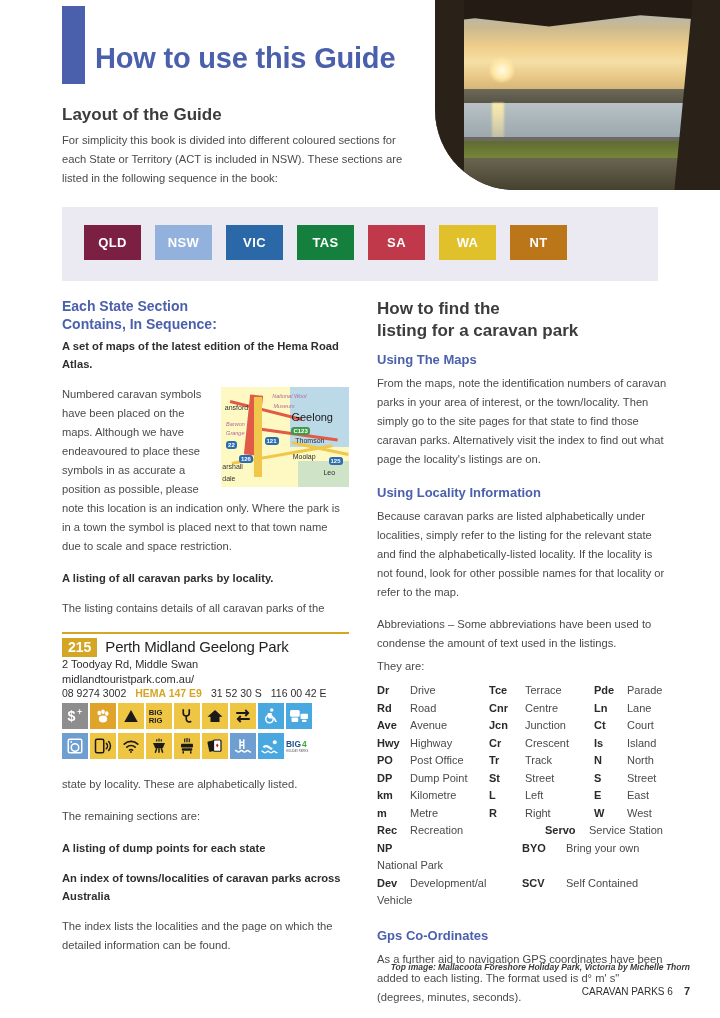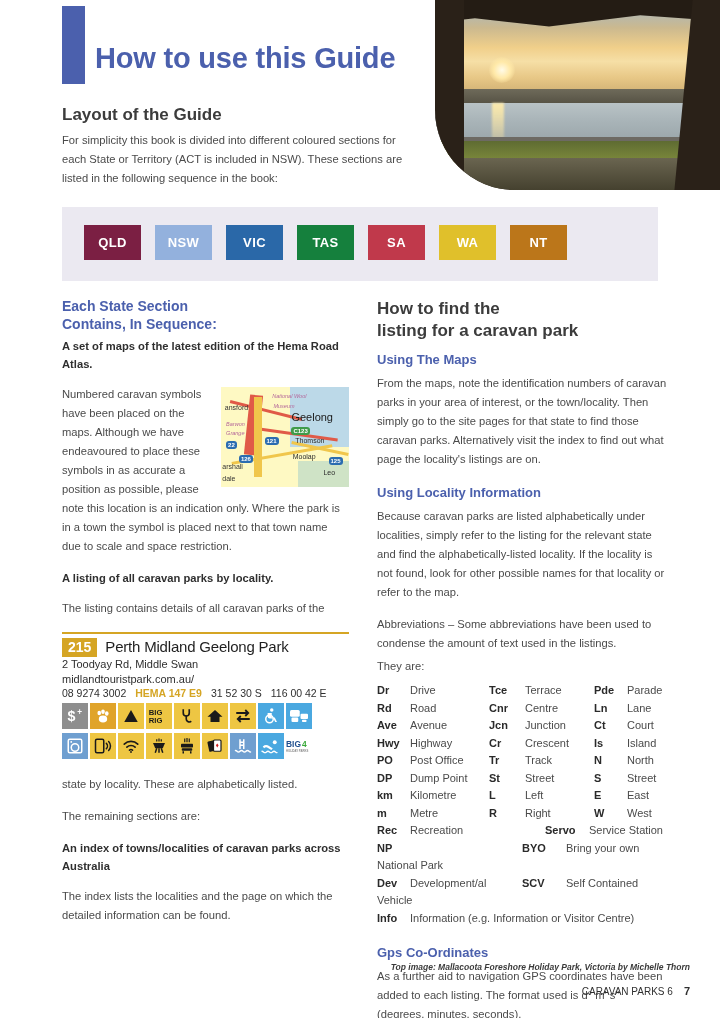--- a/index.html
+++ b/index.html
@@ -591,20 +591,21 @@
             <text x="0" y="13" font-size="11" font-weight="bold" font-family="Liberation Sans, sans-serif" fill="#1f4f8f">BIG</text>
             <text x="21" y="13" font-size="11" font-weight="bold" font-family="Liberation Sans, sans-serif" fill="#3aa93a">4</text>
             <text x="0" y="20" font-size="3.6" font-family="Liberation Sans, sans-serif" fill="#8a8a8a">HOLIDAY PARKS</text>
           </svg>
       </span>
     </div>
   </div>
 
   <p class="body" style="margin-top:16px;">state by locality. These are alphabetically listed.</p>
   <p class="body">The remaining sections are:</p>
+  <p class="bold">A listing of dump points for each state</p>
   <p class="bold">An index of towns/localities of caravan parks across Australia</p>
   <p class="body">The index lists the localities and the page on which the detailed information can be found.</p>
 </div>
 
 <div id="col-right">
   <div class="h-dark">
     <span>How to find the</span><br>
     <span>listing for a caravan park</span>
   </div>
 
@@ -757,24 +758,20 @@
             <span class="ab" style="width: 33px;">Dev</span>
             <span>Development/al</span>
           </span>
           <span class="cell">
             <span class="ab" style="width: 44px;">SCV</span>
             <span>Self Contained</span>
           </span>
         </div>
       </div>
     <div>Vehicle</div>
-    <div class="arow">
-      <span class="ab" style="width:33px;">Info</span>
-      <span>Information (e.g. Information or Visitor Centre)</span>
-    </div>
   </div>
 
   <div class="h-sub" style="margin-top:18px;">Gps Co-Ordinates</div>
   <p class="body">As a further aid to navigation GPS coordinates have been added to each listing. The format used is d° m' s" (degrees, minutes, seconds).</p>
 </div>
 
 <div id="credit">Top image: Mallacoota Foreshore Holiday Park, Victoria by Michelle Thorn</div>
 <div id="footer-line">
   <span>CARAVAN PARKS 6</span><span class="pg">7</span>
 </div>

